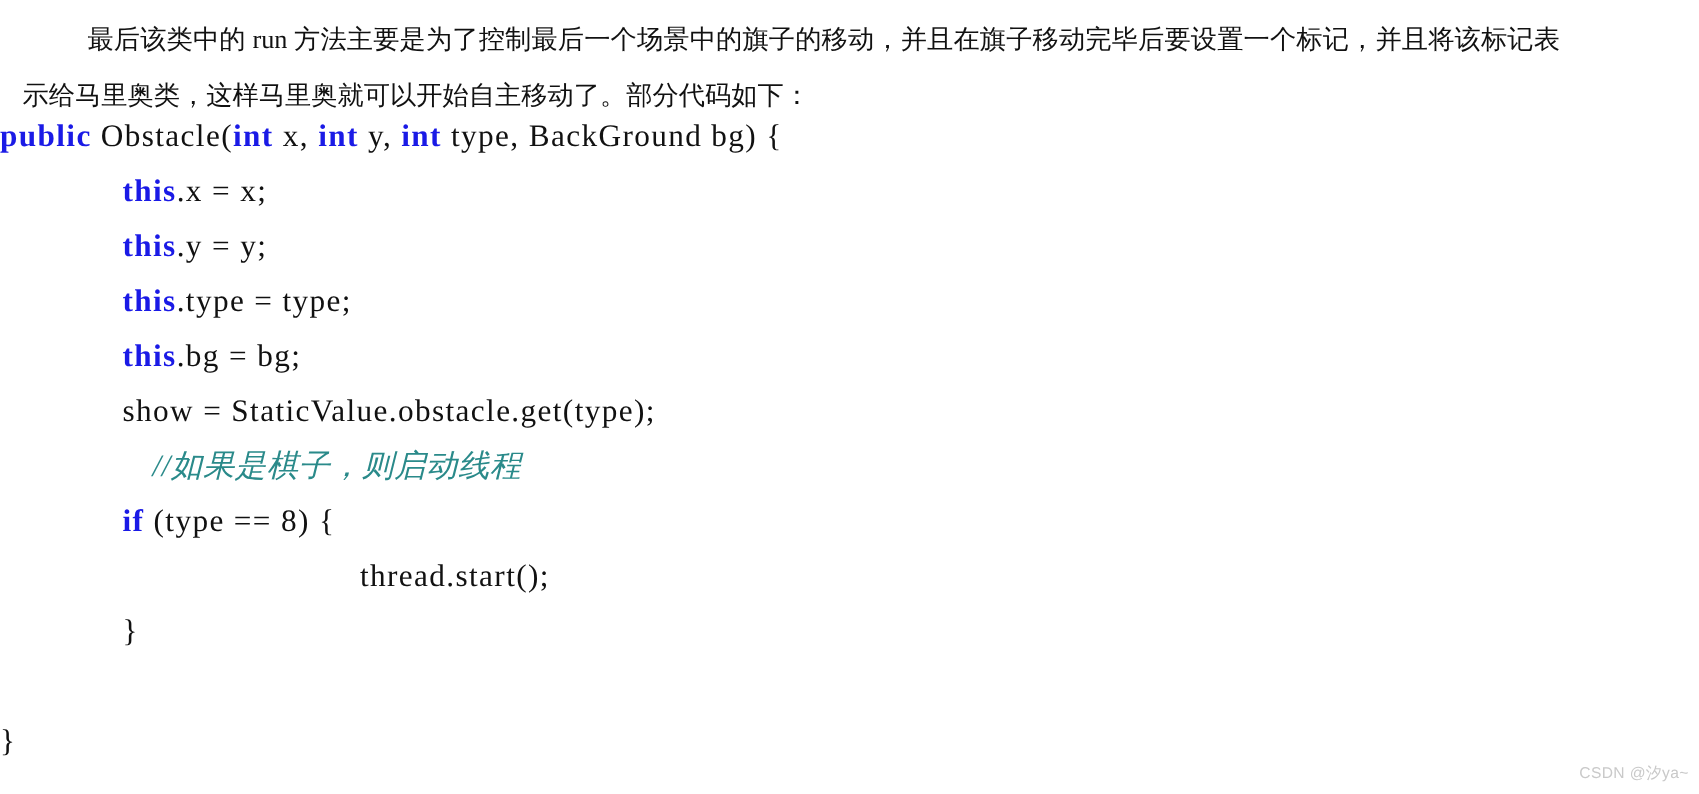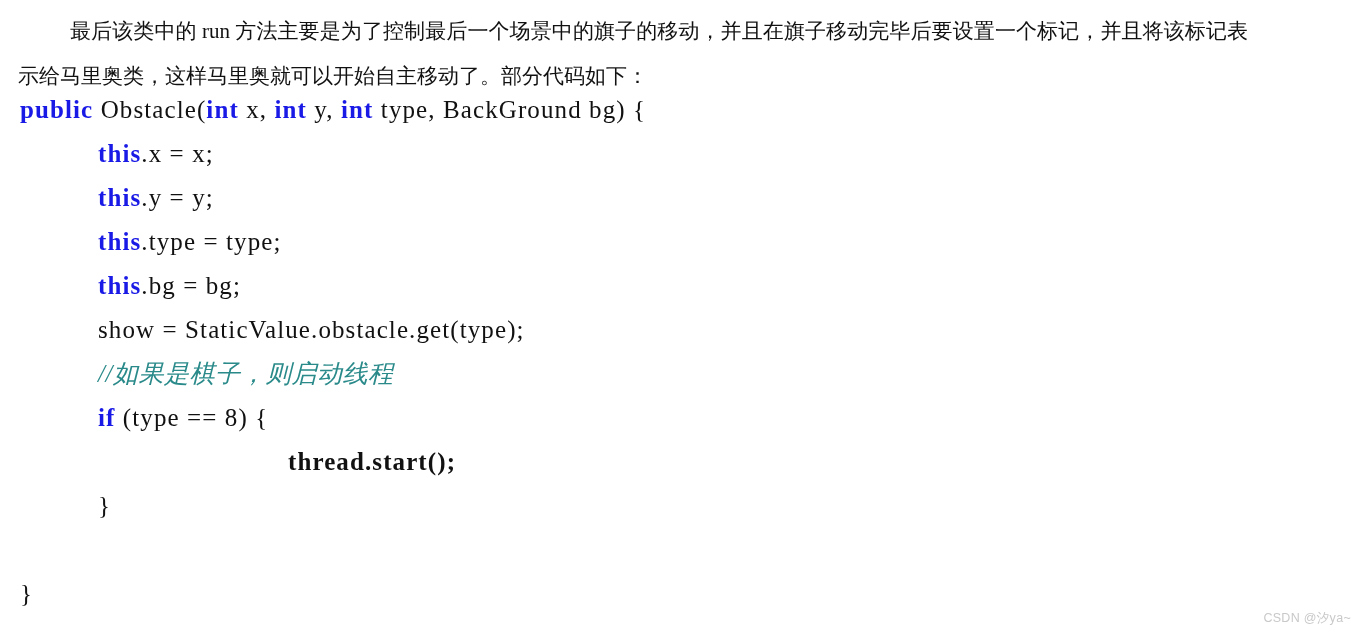--- a/index.html
+++ b/index.html
@@ -47,25 +47,26 @@
     white-space: pre;
   }
   .kw {
     color: #1a1ae6;
     font-weight: bold;
   }
   .cmt {
     color: #2a8a8a;
     font-style: italic;
     letter-spacing: 0.5px;
+    margin-left: 24px;
   }
   .pl { color: #111111; }
   .ind1 { padding-left: 98px; }
-  .ind2 { padding-left: 288px; font-weight: bold; }
-  .ind0 { padding-left: 20px; }
+  .ind2 { padding-left: 288px; }
+  .ind0 { }
   .blank-line { height: 44px; }
 
   
   #csdn-watermark {
     position: absolute;
     right: 8px;
     bottom: 8px;
     font-family: "Liberation Sans", "DejaVu Sans", sans-serif;
     font-size: 12.5px;
     color: #c9c9c9;

